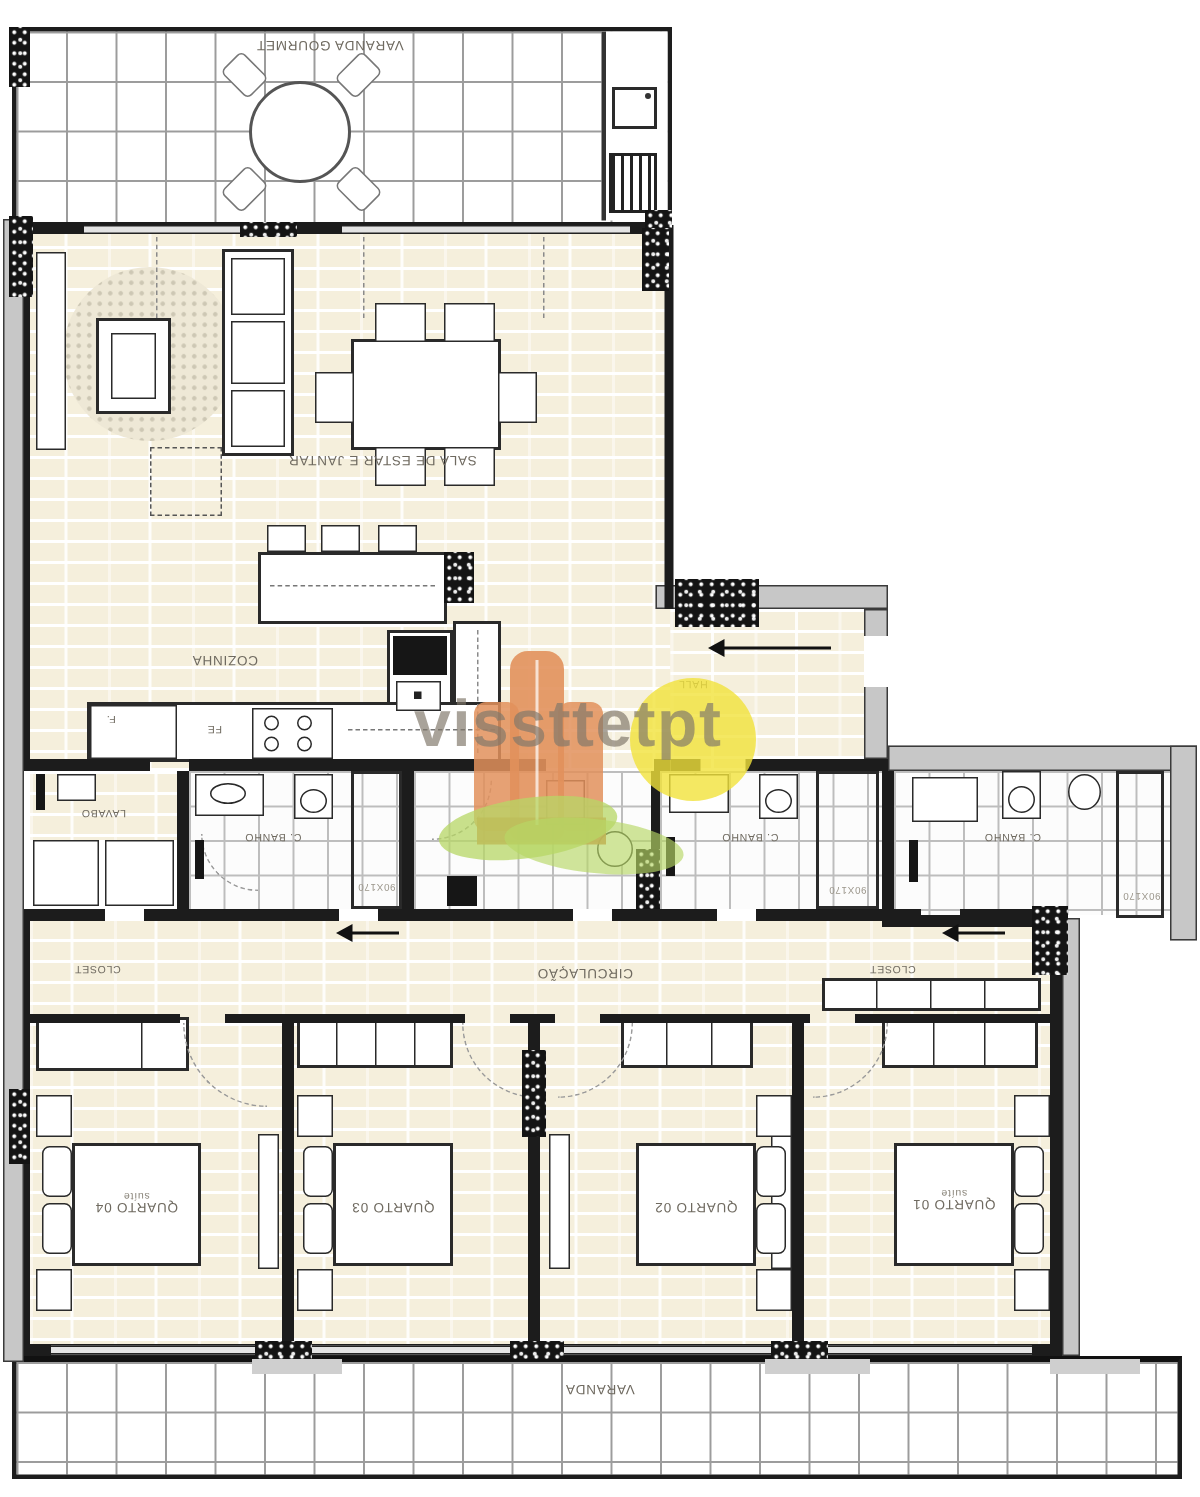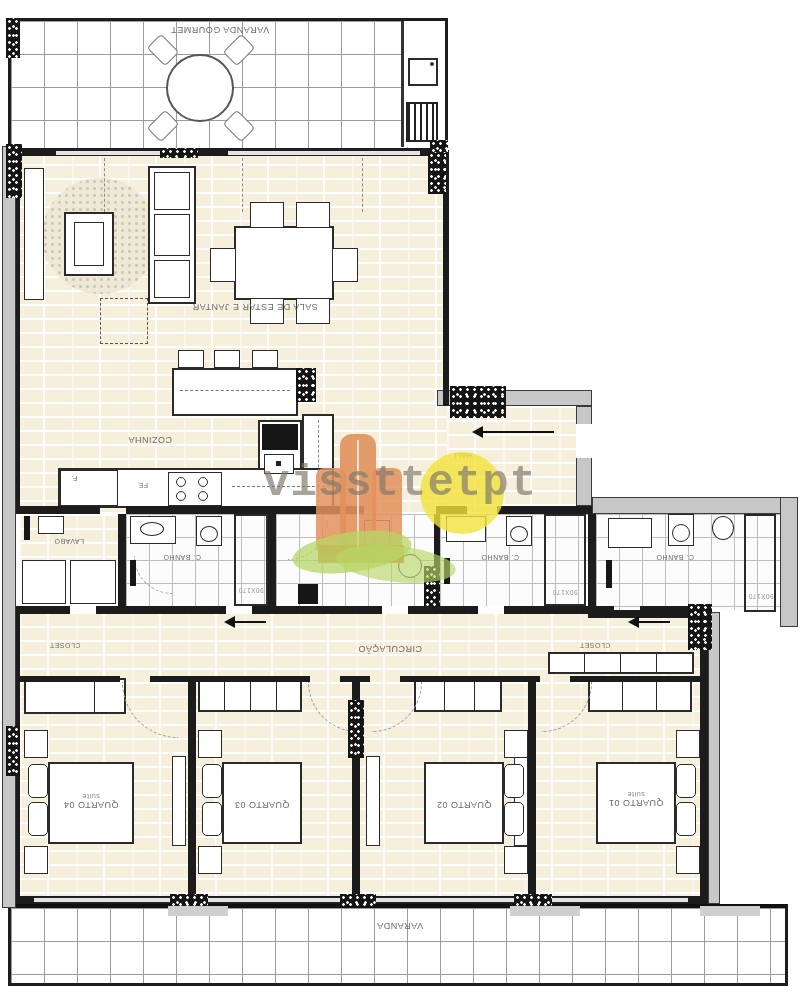--- a/index.html
+++ b/index.html
@@ -317,16 +317,16 @@
 
   <div class="abs wm" style="left:260px;top:420px;width:290px;height:185px;">
     <div class="abs" style="left:160px;top:32px;width:84px;height:82px;border-radius:50%;background:#f1e23b;opacity:.8;"></div>
     <div class="abs" style="left:80px;top:14px;width:36px;height:126px;background:#e2915c;border-radius:12px 12px 6px 6px;opacity:.9;"></div>
     <div class="abs" style="left:56px;top:48px;width:30px;height:86px;background:#e2915c;border-radius:8px;opacity:.85;"></div>
     <div class="abs" style="left:112px;top:48px;width:30px;height:86px;background:#e2915c;border-radius:8px;opacity:.85;"></div>
     <div class="abs" style="left:58px;top:125px;width:86px;height:18px;background:#d3773d;opacity:.9;"></div>
     <div class="abs" style="left:97px;top:20px;width:2px;height:110px;background:rgba(255,255,255,.7);"></div>
     <div class="abs" style="left:32px;top:112px;width:120px;height:40px;background:#b7d765;border-radius:50%;opacity:.75;transform:rotate(-8deg);"></div>
     <div class="abs" style="left:76px;top:126px;width:120px;height:36px;background:#b7d765;border-radius:50%;opacity:.65;transform:rotate(6deg);"></div>
-    <div class="wm-text" style="left:3px;top:38px;font-family:Liberation Mono, monospace;">vissttetpt</div>
+    <div class="wm-text" style="left:16px;top:38px;">vissttetpt</div>
   </div>
 
 </div>
 
 </body></html>

